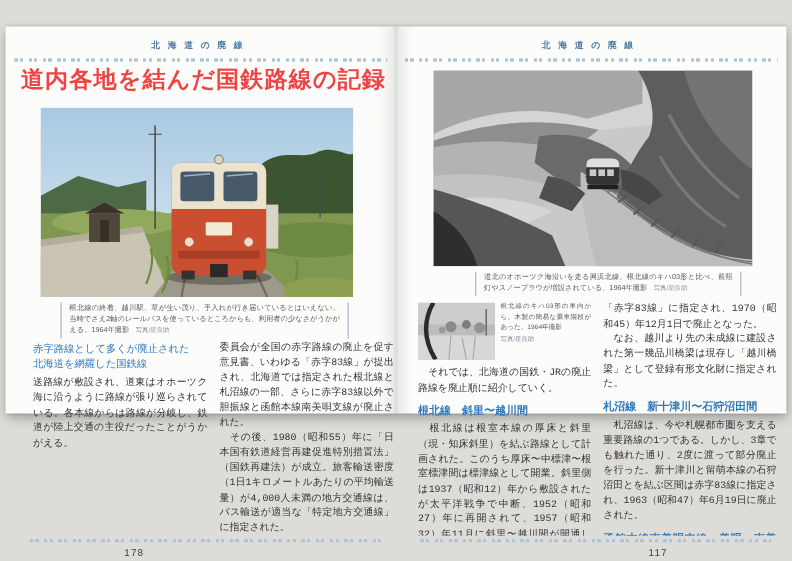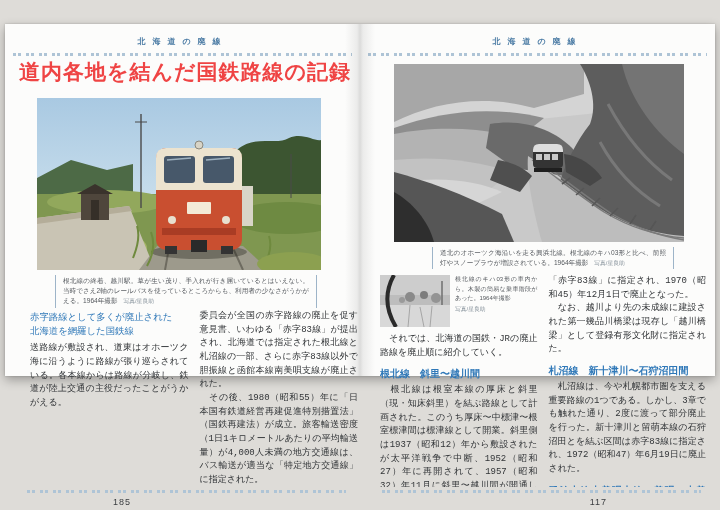--- a/index.html
+++ b/index.html
@@ -147,21 +147,21 @@
 
       </div>
       <div class="col">
         <p>委員会が全国の赤字路線の廃止を促す意見書、いわゆる「赤字83線」が提出され、北海道では指定された根北線と札沼線の一部、さらに赤字83線以外で胆振線と函館本線南美唄支線が廃止された。</p>
         <p>　その後、1980（昭和55）年に「日本国有鉄道経営再建促進特別措置法」（国鉄再建法）が成立。旅客輸送密度（1日1キロメートルあたりの平均輸送量）が4,000人未満の地方交通線は、バス輸送が適当な「特定地方交通線」に指定された。</p>
         <p>　第1次から第3次の特定地方交通線が決められたが、特に第2次には「本線」の名の名寄本線が含まれていて、北海道の鉄道運営の厳しさを実感させた。なお、北海道</p>
       </div>
     </div>
 
     <div class="deco bottom"></div>
-    <div class="pagenum pn-left">185</div>
+    <div class="pagenum pn-left">178</div>
   </div>
 
   <div class="page right">
     <div class="page-header">北海道の廃線</div>
     <div class="deco top"></div>
 
     <div class="photo right-main">
       <svg viewBox="0 0 290 178" preserveAspectRatio="none">
         <rect width="290" height="178" fill="#c9c9c9"></rect>
         <path d="M0,0 L290,0 L290,40 L0,70 Z" fill="#d4d4d4"></path>
@@ -228,21 +228,21 @@
           </div>
         </div>
         <p>　それでは、北海道の国鉄・JRの廃止路線を廃止順に紹介していく。</p>
         <h3 class="col-heading">根北線　斜里〜越川間</h3>
         <p>　根北線は根室本線の厚床と斜里（現・知床斜里）を結ぶ路線として計画された。このうち厚床〜中標津〜根室標津間は標津線として開業。斜里側は1937（昭和12）年から敷設されたが太平洋戦争で中断、1952（昭和27）年に再開されて、1957（昭和32）年11月に斜里〜越川間が開通した。しかし全通はせず、1968（昭和43）年に</p>
       </div>
       <div class="col">
         <p>「赤字83線」に指定され、1970（昭和45）年12月1日で廃止となった。</p>
         <p>　なお、越川より先の未成線に建設された第一幾品川橋梁は現存し「越川橋梁」として登録有形文化財に指定された。</p>
         <h3 class="col-heading">札沼線　新十津川〜石狩沼田間</h3>
-        <p>　札沼線は、今や札幌都市圏を支える重要路線の1つである。しかし、3章でも触れた通り、2度に渡って部分廃止を行った。新十津川と留萌本線の石狩沼田とを結ぶ区間は赤字83線に指定され、1972（昭和47）年6月19日に廃止された。</p>
+        <p>　札沼線は、今や札幌都市圏を支える重要路線の1つである。しかし、3章でも触れた通り、2度に渡って部分廃止を行った。新十津川と留萌本線の石狩沼田とを結ぶ区間は赤字83線に指定され、1963（昭和47）年6月19日に廃止された。</p>
         <h3 class="col-heading">函館本線南美唄支線　美唄〜南美唄間</h3>
 
       </div>
     </div>
 
     <div class="deco bottom"></div>
     <div class="pagenum pn-right">117</div>
   </div>
 
   <div class="gutter"></div>

